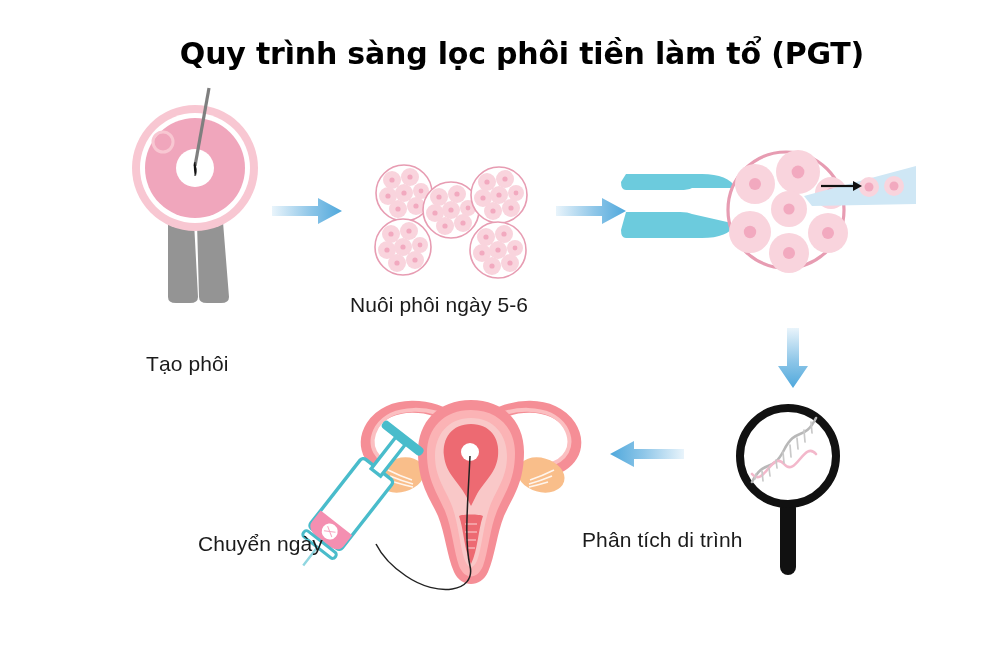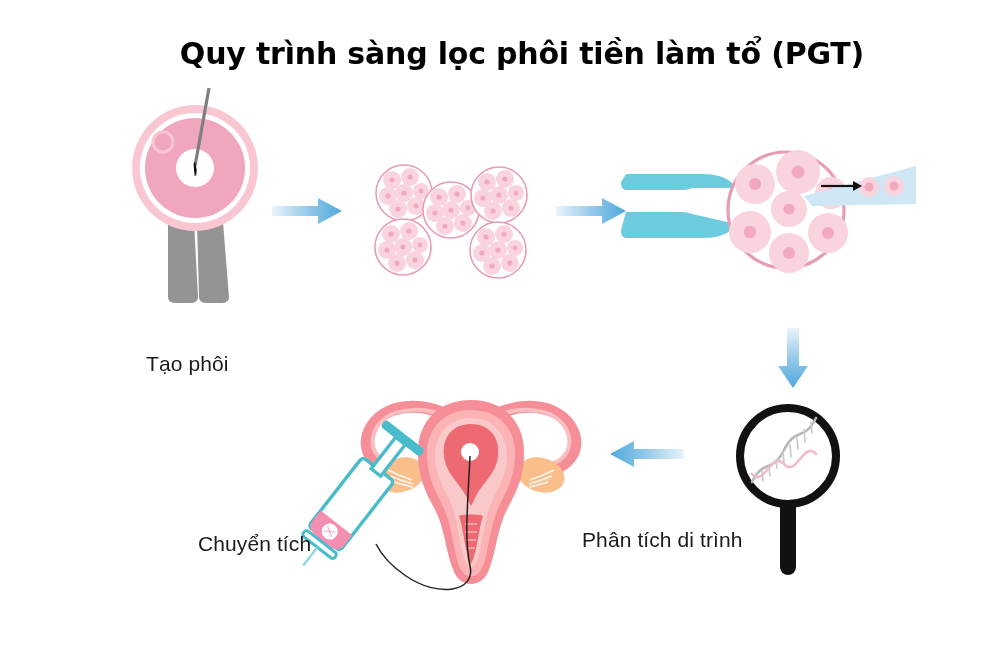--- a/index.html
+++ b/index.html
@@ -133,20 +133,21 @@
           </g>
         </g>
       </defs>
       <use href="#emb7" x="32" y="31"></use>
       <use href="#emb7" x="79" y="48"></use>
       <use href="#emb7" x="127" y="33"></use>
       <use href="#emb7" x="31" y="85"></use>
       <use href="#emb7" x="126" y="88"></use>
     </svg>
   </div>
+  <div class="step-label lbl-culture">Nuôi phôi ngày 5-6</div>
 
   <div class="arrow a2">
     <svg width="72" height="30" viewBox="0 0 72 30">
       <defs>
         <linearGradient id="gr2" x1="0" y1="0" x2="1" y2="0">
           <stop offset="0%" stop-color="#e9f4fb"></stop>
             <stop offset="55%" stop-color="#8ec6e8"></stop>
             <stop offset="100%" stop-color="#4FA8DC"></stop>
         </linearGradient>
       </defs>
@@ -309,15 +310,15 @@
           <line x1="36" y1="104" x2="46" y2="110"></line>
             <line x1="36" y1="110" x2="46" y2="104"></line>
         </g>
         <rect x="35" y="-8" width="12" height="40" fill="#ffffff" stroke="#49BCCB" stroke-width="3.4"></rect>
         <rect x="16" y="-16" width="50" height="9" rx="4" fill="#49BCCB"></rect>
         <rect x="21" y="120" width="40" height="7" rx="3" fill="none" stroke="#49BCCB" stroke-width="3"></rect>
         <line x1="41" y1="127" x2="41" y2="150" stroke="#8FD6E0" stroke-width="2.4"></line>
       </g>
     </svg>
   </div>
-  <div class="step-label lbl-transfer">Chuyển tích</div>
+  <div class="step-label lbl-transfer">Chuyển ngày</div>
 
 </div>
 
 </body></html>

